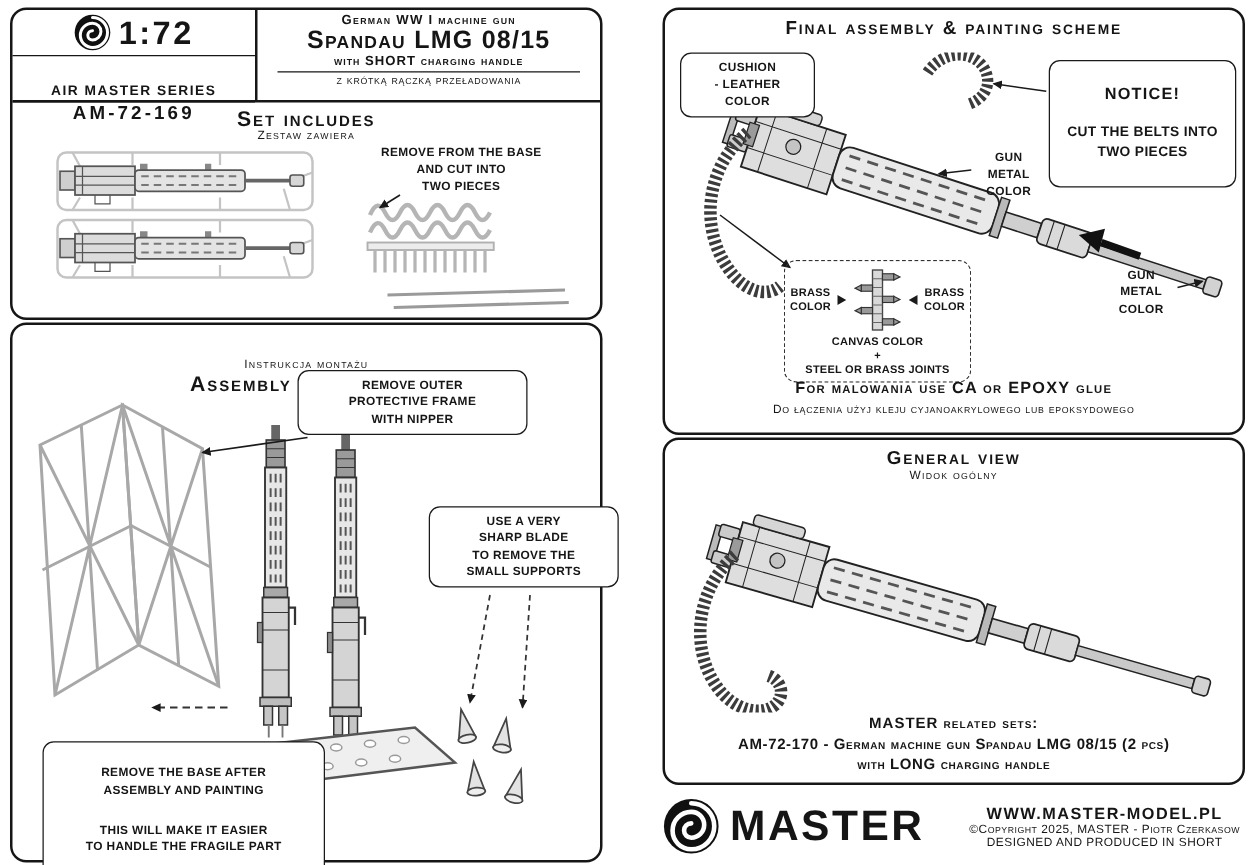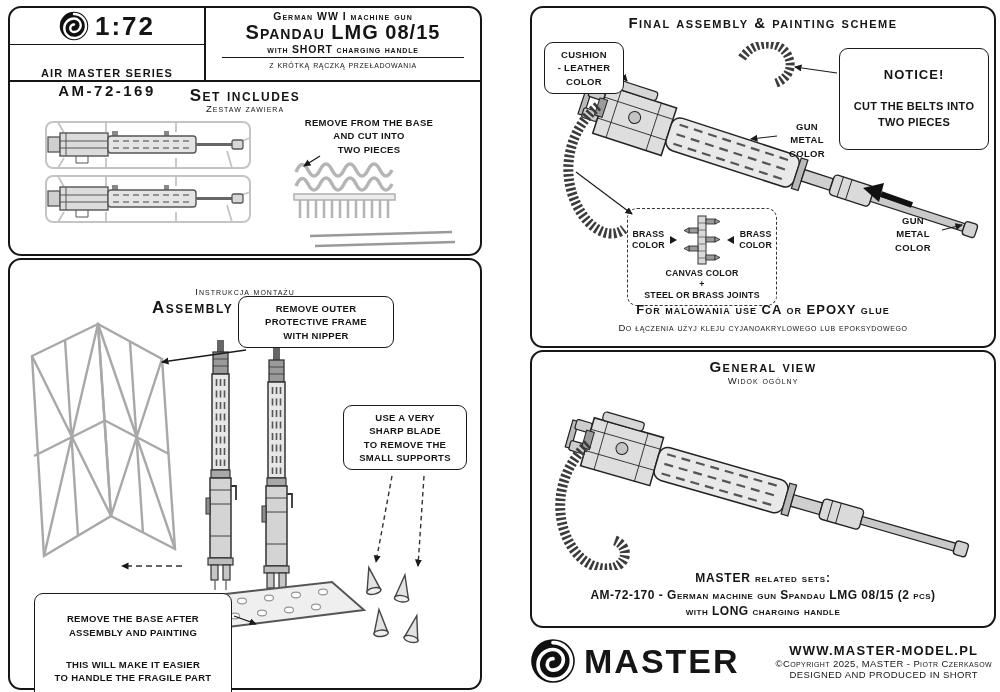--- a/index.html
+++ b/index.html
@@ -3,21 +3,21 @@
 <meta charset="utf-8">
 <style>
   html,body{margin:0;padding:0;background:#ffffff;}
   .page{position:relative;width:1000px;height:692px;background:#fff;color:#151515;
     font-family:"Liberation Sans",sans-serif;font-variant:small-caps;overflow:hidden;}
   .box{position:absolute;border:2px solid #161616;border-radius:13px;background:#fff;}
   .sec-title{position:absolute;left:0;right:0;text-align:center;font-weight:bold;font-size:17px;letter-spacing:1.5px;}
   .sec-sub{position:absolute;left:0;right:0;text-align:center;font-size:9.5px;letter-spacing:1px;}
   .callout{position:absolute;border:1.6px solid #1a1a1a;border-radius:9px;background:#fff;
     font-size:9.5px;font-weight:bold;text-align:center;line-height:1.4;letter-spacing:.3px;
-    padding:5px 2px;white-space:pre-line;}
+    padding:5px 16px;white-space:pre-line;}
   .flabel{position:absolute;font-size:9.5px;font-weight:bold;text-align:center;line-height:1.4;
     letter-spacing:.3px;white-space:pre-line;}
   svg{display:block;}
 
   
   .hdr{position:absolute;left:0;top:0;right:0;height:72px;display:flex;border-bottom:2px solid #161616;}
   .hdr-left{width:194px;border-right:2px solid #161616;display:flex;flex-direction:column;}
   .hdr-row1{flex:0 0 36px;display:flex;align-items:center;justify-content:center;gap:6px;border-bottom:1.5px solid #161616;}
   .scale{font-size:26px;font-weight:bold;letter-spacing:2px;}
   .hdr-series{flex:0 0 16px;display:flex;align-items:center;justify-content:center;font-size:11px;font-weight:bold;letter-spacing:1.2px;border-bottom:1.5px solid #161616;margin-top:20px;}

